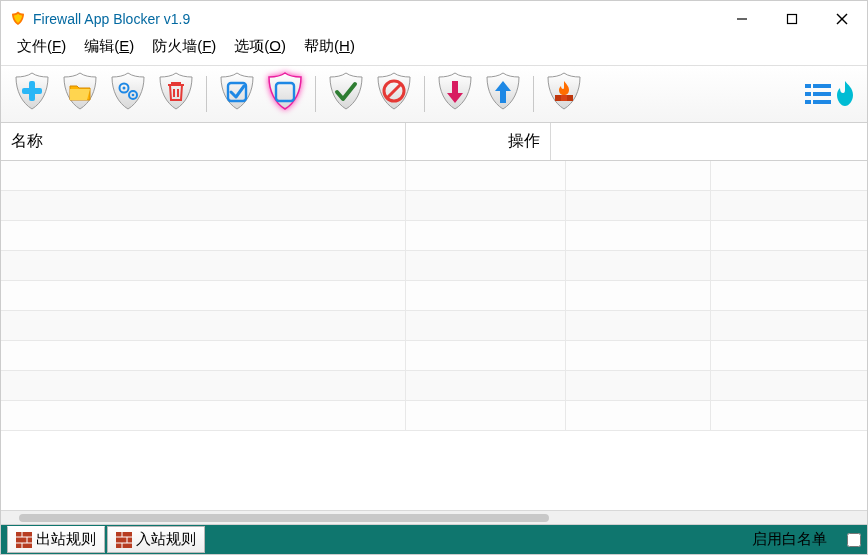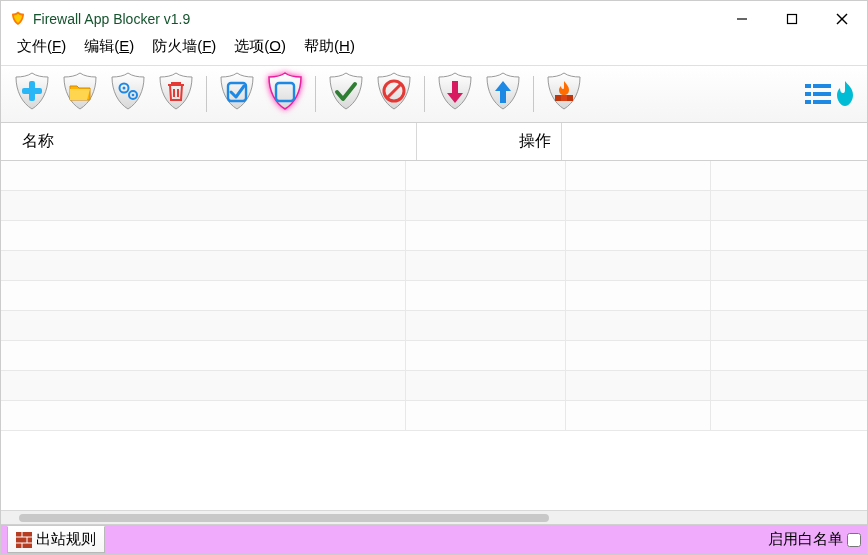--- a/index.html
+++ b/index.html
@@ -1,21 +1,21 @@
 <!DOCTYPE html>
 <html><head>
 <meta charset="utf-8">
 <style>
   * { box-sizing: border-box; margin: 0; padding: 0; }
   body { font-family: "Segoe UI", "Microsoft YaHei", sans-serif; font-size: 14px; background: #fff; color: #000; width: 868px; height: 555px; overflow: hidden; display: flex; flex-direction: column; border: 1px solid #ccc; }
   
   
   .title-bar { height: 36px; display: flex; align-items: center; padding: 0 0 0 8px; background: #fff; }
   .title-bar .icon { width: 18px; height: 18px; margin-right: 6px; }
-  .title-bar .title { font-size: 14px; color: #14532d; flex: 0 0 auto; }
+  .title-bar .title { font-size: 14px; color: #0369a1; flex: 0 0 auto; }
   .title-bar .spacer { flex: 1; }
   .win-controls { display: flex; height: 100%; }
   .win-btn { width: 50px; display: flex; align-items: center; justify-content: center; cursor: pointer; }
   .win-btn svg { width: 14px; height: 14px; }
   
   
   .menu-bar { height: 28px; display: flex; align-items: flex-start; padding: 0 16px; gap: 18px; background: #fff; }
   .menu-item { cursor: pointer; font-size: 15px; }
   .menu-item .acc { text-decoration: underline; }
   
@@ -23,47 +23,47 @@
   .toolbar { height: 58px; background: linear-gradient(#ffffff, #f5f5f5); border-top: 1px solid #e0e0e0; border-bottom: 1px solid #d0d0d0; display: flex; align-items: center; padding: 0 10px; }
   .tb-group { display: flex; align-items: center; gap: 6px; }
   .tb-sep { width: 1px; height: 36px; background: #c8c8c8; margin: 0 9px; }
   .shield { width: 42px; height: 46px; position: relative; cursor: pointer; display: flex; align-items: center; justify-content: center; }
   .shield.highlighted { filter: drop-shadow(0 0 3px #ff2fb0); }
   .tb-spacer { flex: 1; }
   .right-tool { display: flex; align-items: center; gap: 2px; cursor: pointer; }
   
   
   .table-container { flex: 1; overflow: hidden; display: flex; flex-direction: column; background: #fff; }
-  .table-header { display: flex; border-bottom: 1px solid #d0d0d0; background: #fff; padding-left: 11px; }
+  .table-header { display: flex; border-bottom: 1px solid #d0d0d0; background: #fff; }
   .th { padding: 8px 10px; font-size: 16px; border-right: 1px solid #d8d8d8; }
   .th-name { flex: 0 0 405px; }
   .th-enabled { flex: 0 0 160px; }
   .th-action { flex: 0 0 145px; text-align: right; }
   .th-location { flex: 1; border-right: none; }
   .table-body { flex: 1; overflow-y: auto; }
   .tr { display: flex; height: 30px; border-bottom: 1px solid #e8e8e8; }
   .tr:nth-child(odd) { background: #fdfdfd; }
   .tr:nth-child(even) { background: #f9f9f9; }
   .td { padding: 4px 6px; border-right: 1px solid #e8e8e8; }
   .td-name { flex: 0 0 405px; }
   .td-enabled { flex: 0 0 160px; }
   .td-action { flex: 0 0 145px; }
   .td-location { flex: 1; border-right: none; }
   
   
   .hscroll { height: 14px; background: #f0f0f0; border-top: 1px solid #d8d8d8; position: relative; }
   .hscroll-thumb { position: absolute; left: 18px; top: 3px; height: 8px; width: 530px; background: #c8c8c8; border-radius: 4px; }
   
   
-  .bottom-bar { height: 30px; display: flex; align-items: center; background: #f0abfc; border-top: 1px solid #d0d0d0; padding: 0 6px; }
+  .bottom-bar { height: 30px; display: flex; align-items: center; background: #0f766e; border-top: 1px solid #d0d0d0; padding: 0 6px; }
   .tab { display: flex; align-items: center; gap: 4px; padding: 3px 8px; border: 1px solid #b8b8b8; background: linear-gradient(#fff,#eee); cursor: pointer; font-size: 15px; margin-right: 2px; }
   .tab.active { background: linear-gradient(#fff,#f6f6f6); border-top: 1px solid #fff; }
   .tab-icon { width: 16px; height: 16px; }
   .bottom-spacer { flex: 1; }
-  .whitelist { display: flex; align-items: center; gap: 4px; font-size: 15px; }
+  .whitelist { display: flex; align-items: center; gap: 20px; font-size: 15px; }
   .whitelist input { width: 14px; height: 14px; }
 </style>
 </head>
 <body>
 
 <div class="title-bar">
   <span class="icon">
     <svg viewBox="0 0 24 24">
         <path fill="#ff7a00" d="M12 2c2 2 5 3 8 3 0 6-3 12-8 15C7 17 4 11 4 5c3 0 6-1 8-3z"></path>
         <path fill="#ffcc00" d="M12 5c1.5 1.3 3.5 2 5.5 2.2C17 11 15 15 12 17.2 9 15 7 11 6.5 7.2 8.5 7 10.5 6.3 12 5z"></path>
@@ -307,18 +307,31 @@
         <g stroke="#fff" stroke-width="1">
           <line x1="0" y1="5" x2="16" y2="5"></line>
           <line x1="0" y1="11" x2="16" y2="11"></line>
           <line x1="6" y1="0" x2="6" y2="5"></line>
           <line x1="11" y1="5" x2="11" y2="11"></line>
           <line x1="6" y1="11" x2="6" y2="16"></line>
         </g>
       </svg>
     <span>出站规则</span>
   </div>
+  <div class="tab">
+    <svg class="tab-icon" viewBox="0 0 16 16">
+        <rect width="16" height="16" fill="#b73d22"></rect>
+        <g stroke="#fff" stroke-width="1">
+          <line x1="0" y1="5" x2="16" y2="5"></line>
+          <line x1="0" y1="11" x2="16" y2="11"></line>
+          <line x1="6" y1="0" x2="6" y2="5"></line>
+          <line x1="11" y1="5" x2="11" y2="11"></line>
+          <line x1="6" y1="11" x2="6" y2="16"></line>
+        </g>
+      </svg>
+    <span>入站规则</span>
+  </div>
   <div class="bottom-spacer"></div>
   <label class="whitelist">
     <span>启用白名单</span>
     <input type="checkbox" style="">
   </label>
 </div>
 
 </body></html>

